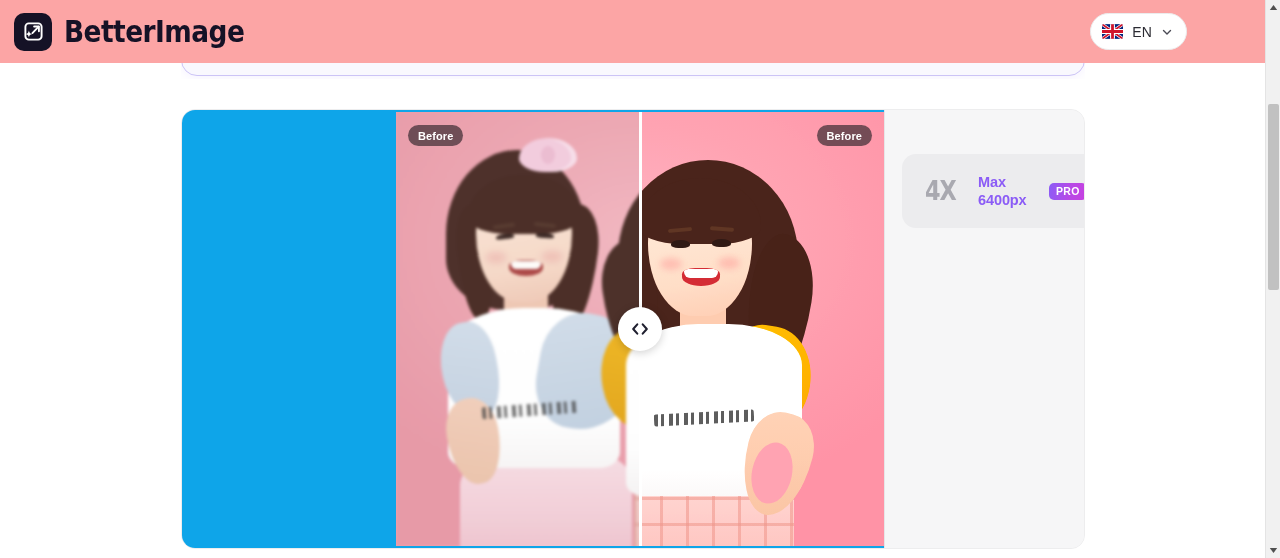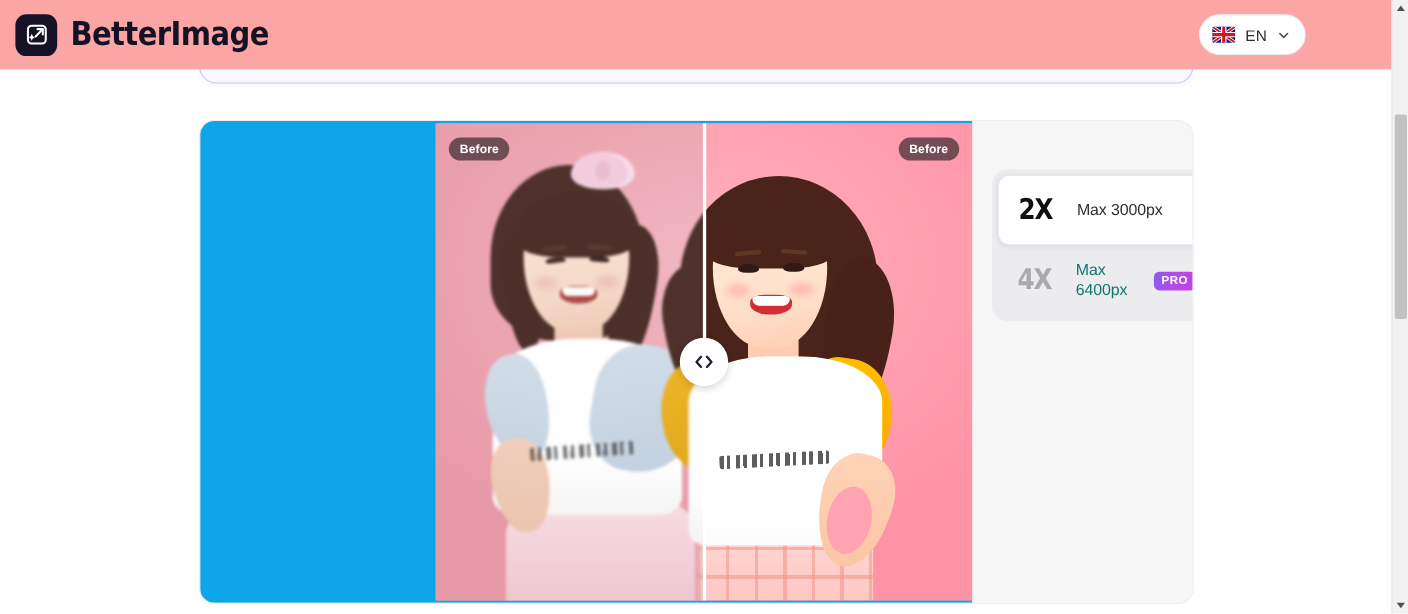--- a/index.html
+++ b/index.html
@@ -453,21 +453,21 @@
   }
   .size-option.selected .size-mult { color: #0f0f14; }
   .size-option.disabled .size-mult { color: #a9a9b0; }
 
   .size-desc {
     font-size: 14.5px;
     line-height: 1.25;
     letter-spacing: -.1px;
   }
   .size-option.selected .size-desc { color: #2c2c33; white-space: nowrap; }
-  .size-option.disabled .size-desc { color: #0f766e; width: 58px; }
+  .size-option.disabled .size-desc { color: #8b5cf6; width: 58px; font-weight: bold; }
 
   .pro-badge {
     margin-left: auto;
     padding: 3px 7px 3.5px;
     border-radius: 5px;
     background: linear-gradient(100deg,#8b5cf6 0%,#b74ae6 55%,#c83fe0 100%);
     color: #ffffff;
     font-size: 10.5px;
     font-weight: 700;
     letter-spacing: .35px;
@@ -643,24 +643,20 @@
             <path d="M12.7 2.4 L16.8 7 L12.7 11.6" stroke="#202030" stroke-width="2.1" fill="none" stroke-linecap="round" stroke-linejoin="round"></path>
           </svg>
         </div>
       </div>
     </div>
 
     <div class="options-pane">
 
       <div class="size-group">
 
-        <div class="size-option selected">
-          <span class="size-mult">2X</span>
-          <span class="size-desc">Max 3000px</span>
-        </div>
 
         <div class="size-option disabled">
           <span class="size-mult">4X</span>
           <span class="size-desc">Max 6400px</span>
           <span class="pro-badge">PRO</span>
         </div>
 
       </div>
 
     </div>

